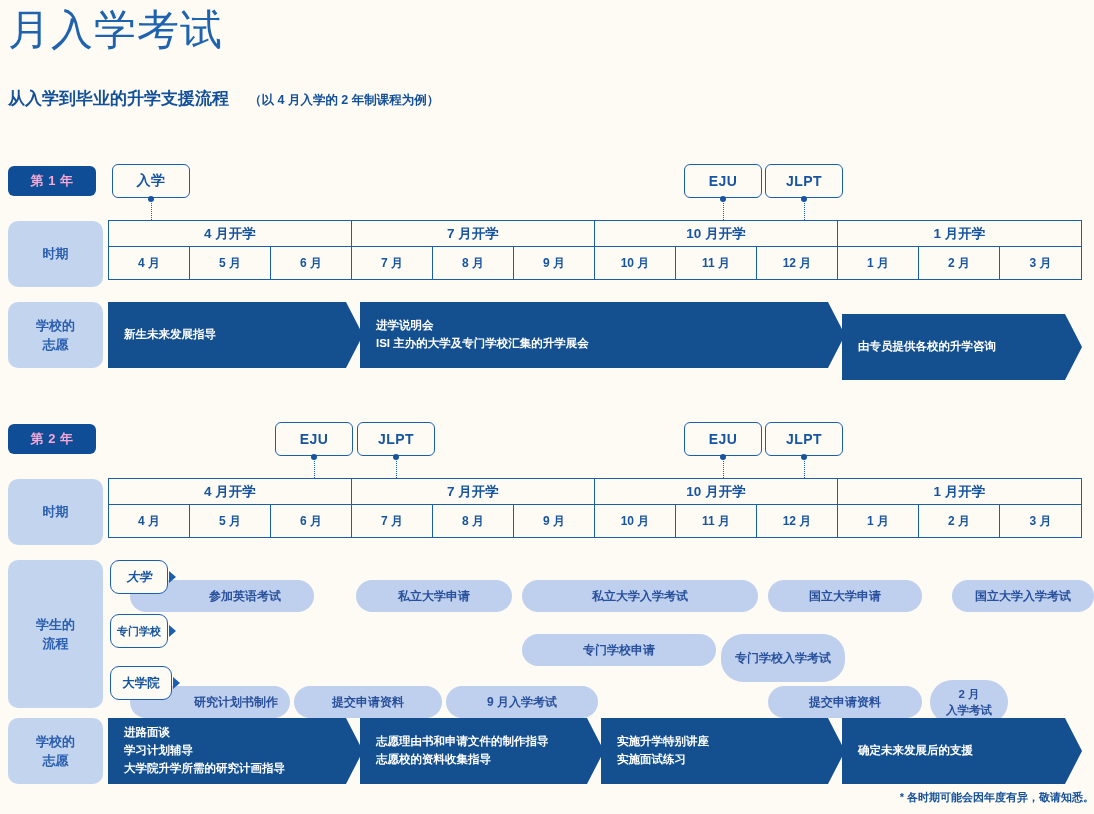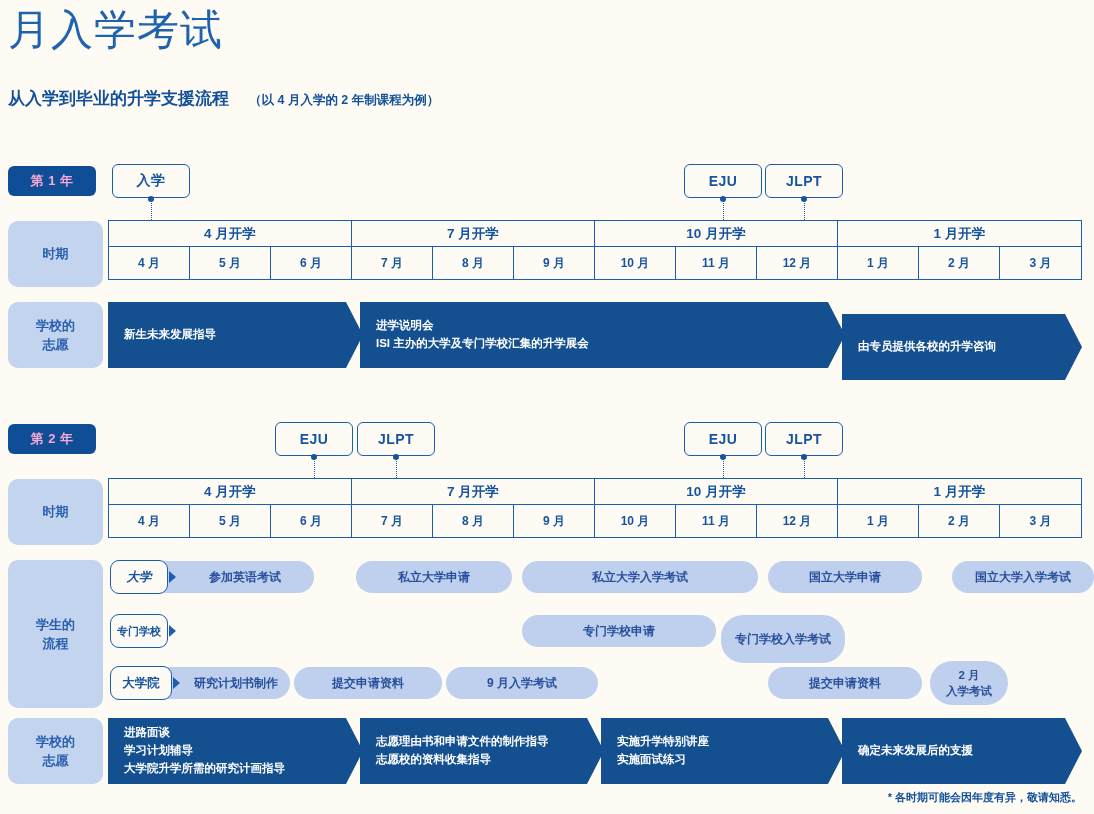--- a/index.html
+++ b/index.html
@@ -84,40 +84,41 @@
   .arrow .txt { white-space:pre-line; }
 
   
   .pill {
     position:absolute;
     background:#bed0ee; border-radius:22px;
     color:#28509c; font-size:12px; font-weight:bold;
     display:flex; align-items:center; justify-content:center;
     text-align:center; line-height:1.4;
     white-space:pre-line;
+    margin-top:19px;
   }
   .cat {
     position:absolute;
     background:#fdfbf4;
     border:1.6px solid #1a5fae; border-radius:9px;
     color:#17549f; font-size:12.5px; font-weight:bold;
     display:flex; align-items:center; justify-content:center;
     z-index:3;
   }
   .catarrow {
     position:absolute; z-index:3;
     width:0; height:0;
     border-top:6px solid transparent;
     border-bottom:6px solid transparent;
     border-left:7px solid #1a5fae;
   }
 
   .footnote {
     position:absolute;
-    right:12px; bottom:9px;
+    right:0; bottom:9px;
     font-size:11px; font-weight:bold; color:#14509a;
   }
 </style>
 </head>
 <body>
 
 <div class="title">月入学考试</div>
 <div class="subtitle">
   <span>从入学到毕业的升学支援流程</span><span class="note">（以 4 月入学的 2 年制课程为例）</span>
 </div>

